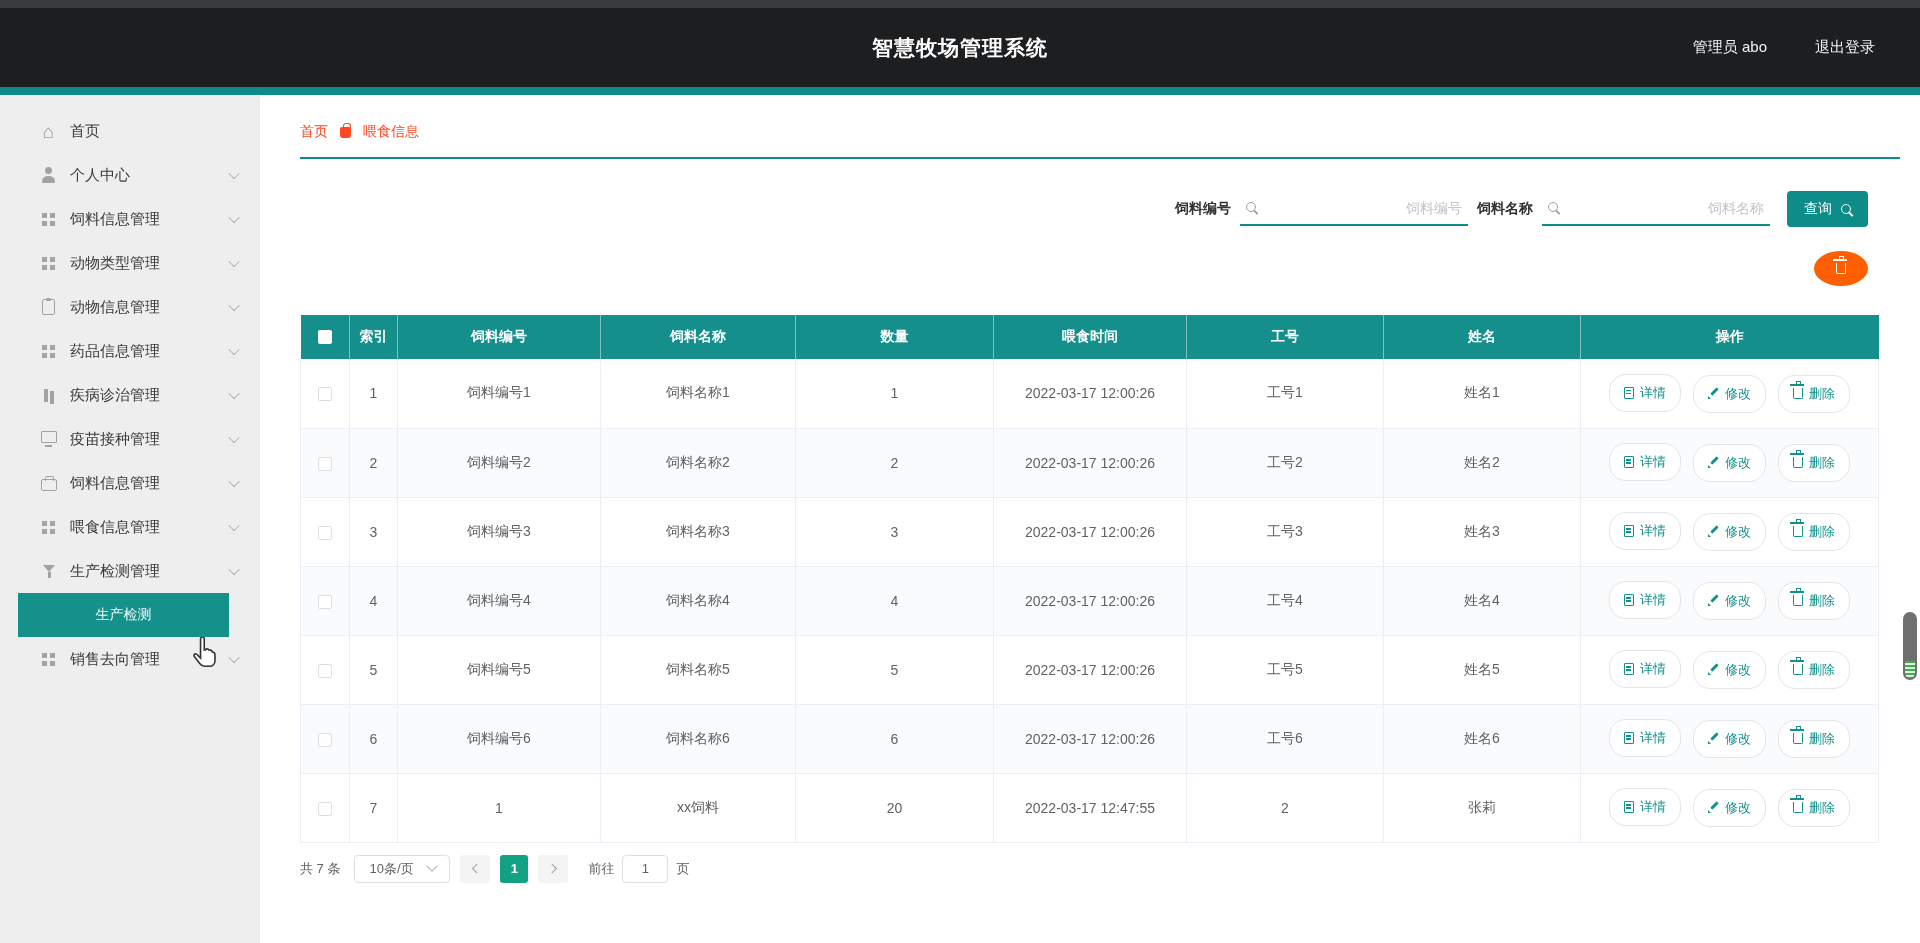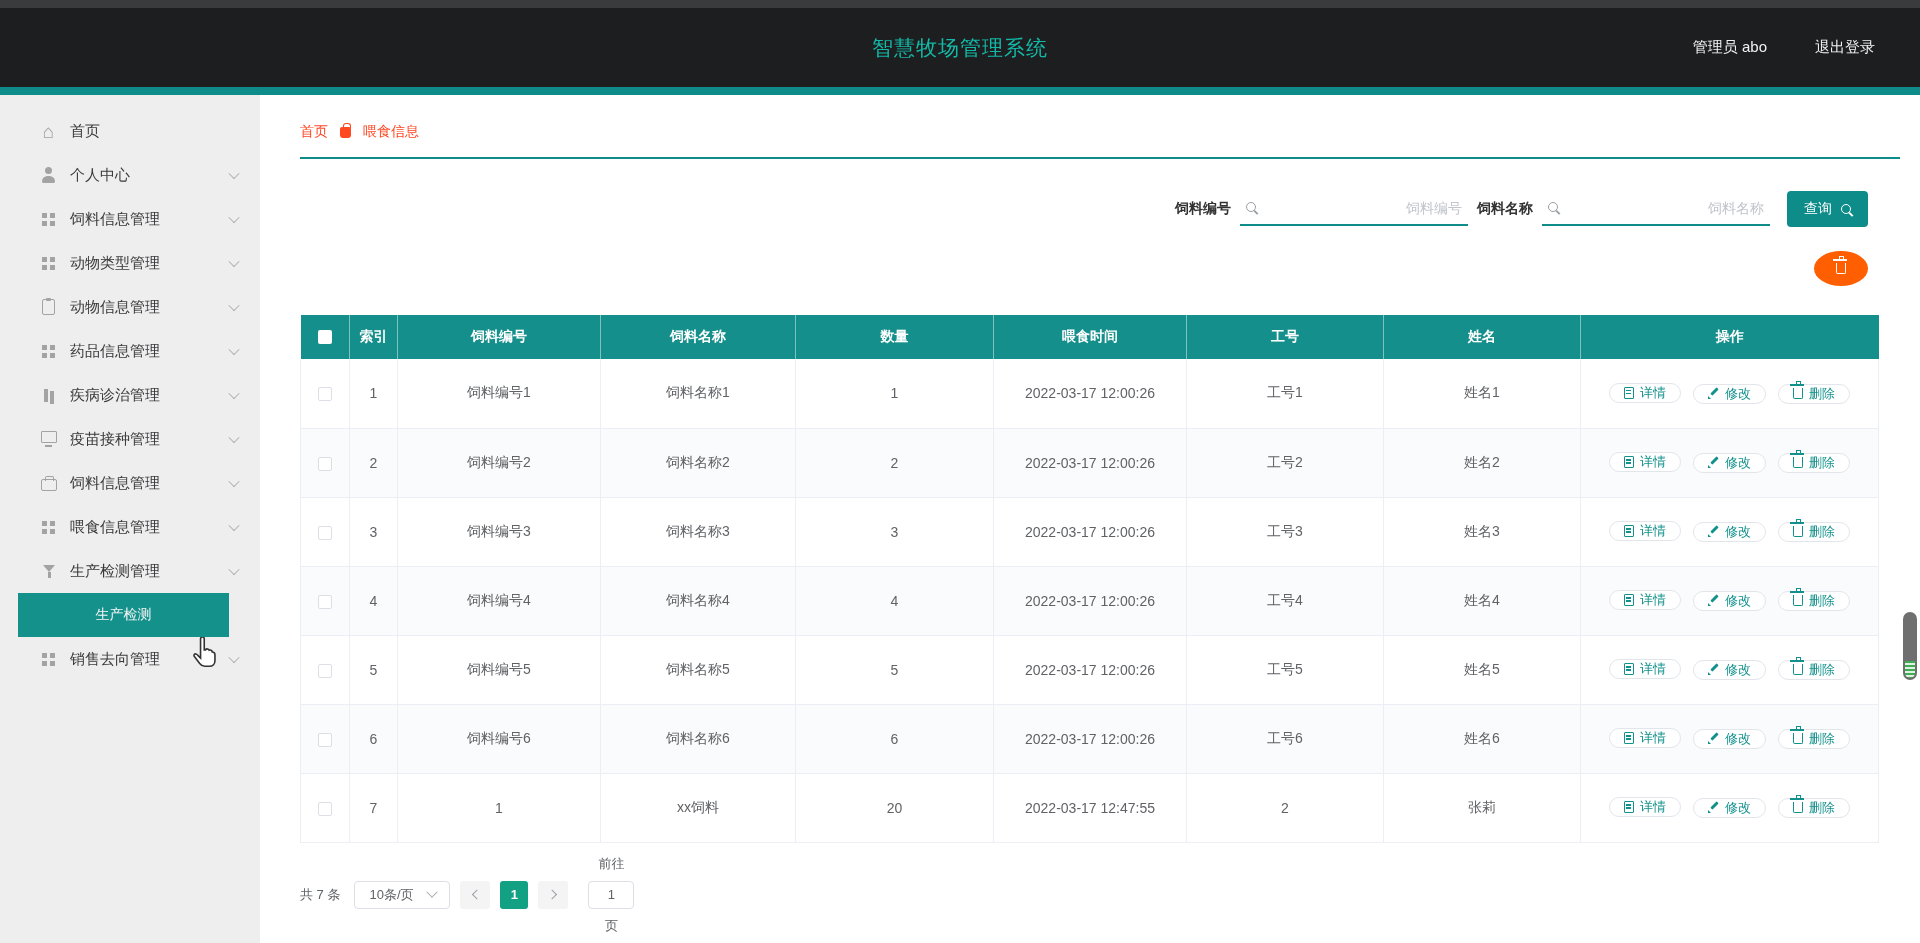--- a/index.html
+++ b/index.html
@@ -3,21 +3,21 @@
 <meta charset="utf-8">
 <style>
   * { box-sizing: border-box; margin: 0; padding: 0; }
   html, body { width: 1920px; height: 943px; overflow: hidden; }
   body { font-family: "Liberation Sans", "DejaVu Sans", sans-serif; background: #fff; position: relative; }
 
   
   .topbar { position: absolute; left: 0; top: 0; width: 1920px; height: 95px;
     background: #1d1e20; border-top: 8px solid #3a3b3d; border-bottom: 8px solid #0e8c89;
     display: flex; align-items: center; justify-content: center; }
-  .topbar-title { color: #14b8a6; font-size: 21px; font-weight: 400; letter-spacing: 1px; }
+  .topbar-title { color: #ffffff; font-size: 21px; font-weight: 700; letter-spacing: 1px; }
   .topbar-right { position: absolute; right: 45px; top: 0; height: 79px; display: flex; align-items: center; gap: 28px; }
   .topbar-right span { color: #f2f2f2; font-size: 15px; cursor: pointer; margin-left: 20px; }
 
   
   .sidebar { position: absolute; left: 0; top: 95px; width: 260px; height: 848px; background: #eeeeee; }
   .menu { list-style: none; padding-top: 14px; }
   .menu-item { height: 44px; display: flex; align-items: center; padding: 0 22px 0 40px;
     color: #3a3a3c; font-size: 15px; cursor: pointer; }
   .menu-item .label { white-space: nowrap; }
   .chev { width: 8px; height: 8px; border-right: 1.6px solid #b2b2b2; border-bottom: 1.6px solid #b2b2b2;
@@ -86,21 +86,21 @@
   table { border-collapse: collapse; table-layout: fixed; width: 1578px; font-size: 14px; color: #606266; }
   thead th { background: #148f8b; color: #fff; font-weight: 700; height: 44px;
     border-right: 1px solid rgba(255,255,255,0.45); text-align: center; }
   thead th:last-child { border-right: none; }
   tbody td { height: 69px; border-bottom: 1px solid #ebeef5; border-right: 1px solid #ebeef5; text-align: center; background: #fff; }
   tbody td:first-child { border-left: 1px solid #ebeef5; }
   tbody tr:nth-child(even) td { background: #fafbfd; }
   .hdr-check { width: 14px; height: 14px; background: #fff; border-radius: 2px; margin: 0 auto; }
   .row-check { width: 14px; height: 14px; appearance: none; border: 1px solid #dcdfe6; border-radius: 2px; background: #fff; cursor: pointer; vertical-align: middle; }
 
-  .act-btn { display: inline-flex; align-items: center; gap: 6px; height: 20px; padding: 0 14px; margin: 0 4px;
+  .act-btn { display: inline-flex; align-items: center; gap: 6px; height: 38px; padding: 0 14px; margin: 0 4px;
     background: #fff; border: 1px solid #e2e5ea; border-radius: 17px; color: #12918c; font-size: 13px; cursor: pointer;
     font-family: "Liberation Sans", "DejaVu Sans", sans-serif; }
   .ic-doc { position: relative; width: 10px; height: 12px; border: 1.4px solid #12918c; border-radius: 1px; display: inline-block; }
   .ic-doc::before { content:""; position: absolute; top: 2px; left: 1px; width: 5px; height: 1.4px; background: #12918c;
     box-shadow: 0 3px 0 #12918c; }
   .ic-pen { position: relative; width: 11px; height: 11px; display: inline-block; }
   .ic-pen::before { content:""; position: absolute; left: 4.5px; top: -1px; width: 3px; height: 9px; background: #12918c;
     transform: rotate(45deg); border-radius: 1px; }
   .ic-pen::after { content:""; position: absolute; left: 0; bottom: 0; width: 0; height: 0;
     border-left: 3.5px solid #12918c; border-top: 3.5px solid transparent; }
@@ -111,21 +111,21 @@
   .pg-select { width: 96px; height: 28px; border: 1px solid #dcdfe6; border-radius: 4px; display: flex;
     align-items: center; justify-content: center; gap: 14px; color: #606266; cursor: pointer; background: #fff; }
   .pg-select .chev { margin: 0; transform: rotate(45deg) translate(-2px,-2px); }
   .pg-btn { width: 30px; height: 28px; background: #f4f4f5; border: none; border-radius: 3px;
     display: flex; align-items: center; justify-content: center; cursor: pointer; }
   .arr { width: 7px; height: 7px; border-left: 1.6px solid #9ca0a8; border-bottom: 1.6px solid #9ca0a8; display: inline-block; }
   .arr-l { transform: rotate(45deg) translate(1px,-1px); }
   .arr-r { transform: rotate(-135deg) translate(1px,-1px); }
   .pg-page { width: 28px; height: 28px; background: #12a182; color: #fff; border: none; border-radius: 3px;
     font-weight: 700; font-size: 13px; cursor: pointer; }
-  .pg-goto { display: flex; align-items: center; gap: 8px; margin-left: 10px; flex-direction: column; }
+  .pg-goto { display: flex; align-items: center; gap: 8px; margin-left: 10px; }
   .pg-input { width: 46px; height: 28px; border: 1px solid #dcdfe6; border-radius: 4px; text-align: center;
     font-size: 13px; color: #606266; outline: none; }
 
   
   .cursor { position: absolute; left: 189px; top: 637px; width: 30px; height: 32px; pointer-events: none; }
   .scroll-thumb { position: absolute; right: 3px; top: 612px; width: 14px; height: 68px; background: #6f6f6f;
     border-radius: 7px; cursor: grab; }
   .scroll-thumb::after { content:""; position: absolute; left: 2px; right: 2px; bottom: 2px; height: 17px;
     background: repeating-linear-gradient(180deg, #3fae52 0 2px, #dff1e0 2px 4px); border-radius: 0 0 6px 6px; }
 </style>

